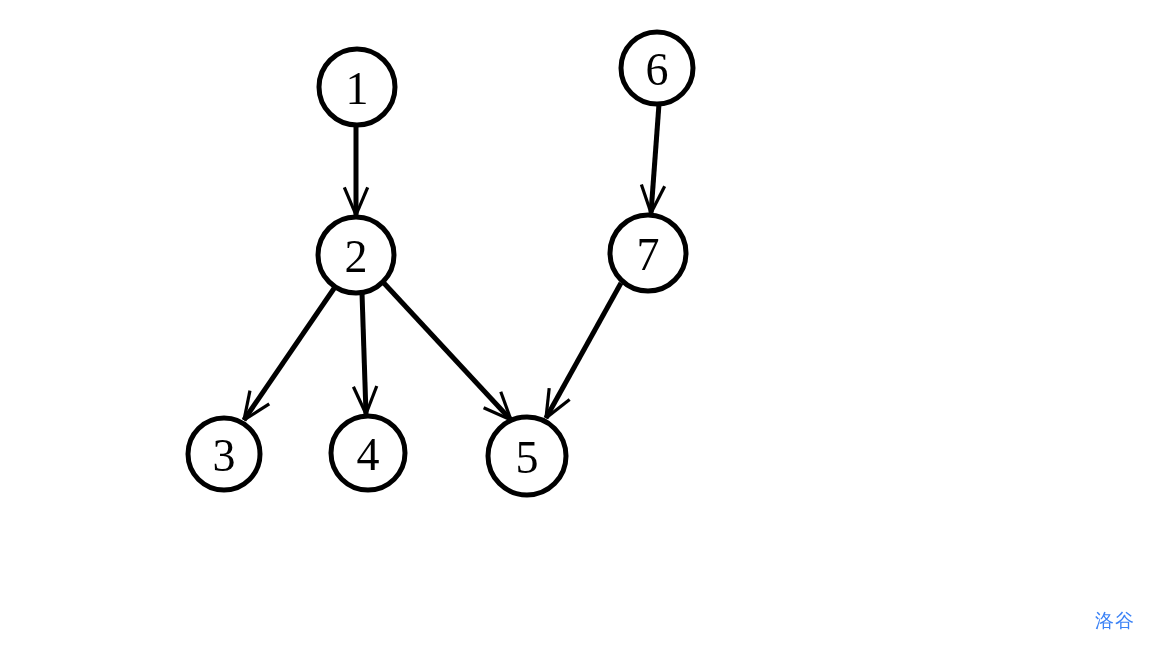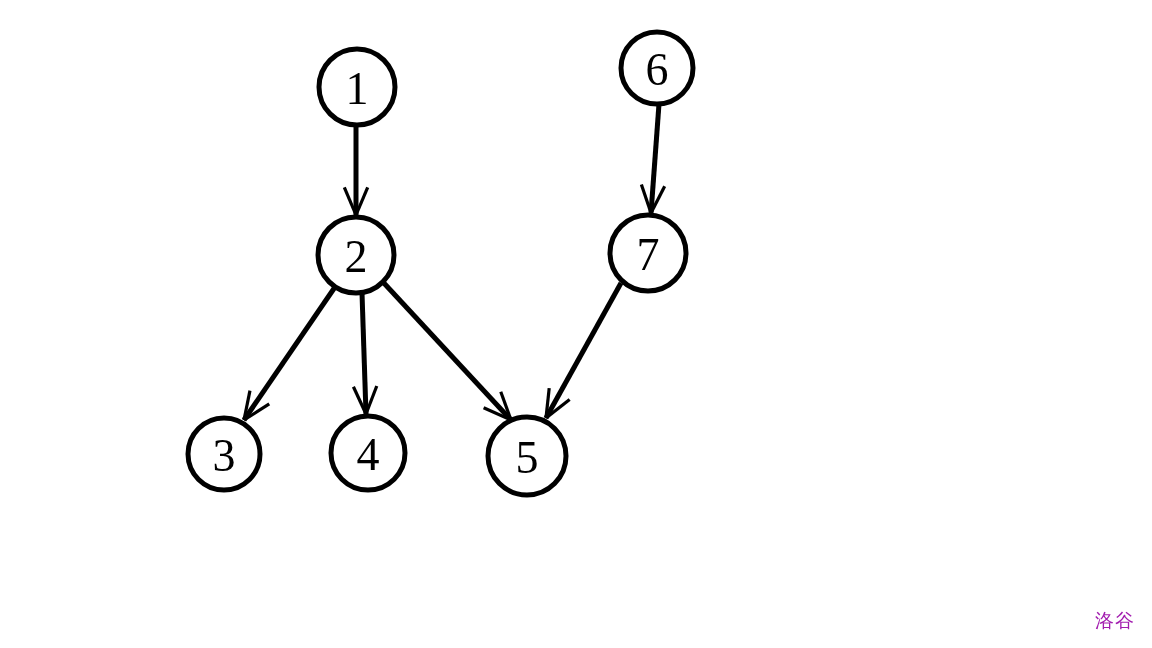--- a/index.html
+++ b/index.html
@@ -125,15 +125,15 @@
           <circle class="node-circle" cx="657" cy="68" r="36"></circle>
           <text class="node-label" x="657" y="69">6</text>
         </g>
         <g>
           <circle class="node-circle" cx="648" cy="253" r="38"></circle>
           <text class="node-label" x="648" y="254">7</text>
         </g>
       </g>
   </svg>
 
-  <div class="watermark" style="left: 1095px; top: 608px; color: #a21caf;">洛谷</div>
+  <div class="watermark" style="left: 1095px; top: 608px; color: #3b82f6;">洛谷</div>
 
 </div>
 
 </body></html>

